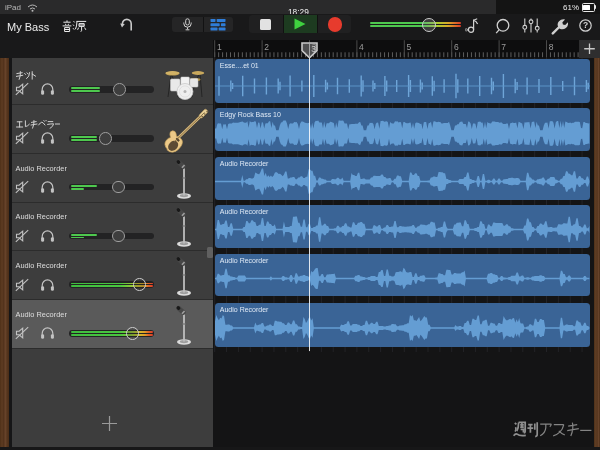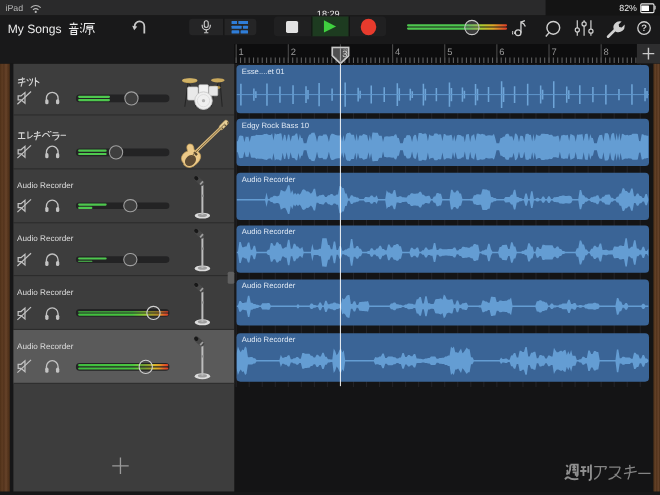--- a/index.html
+++ b/index.html
@@ -8,30 +8,30 @@
 <div class="abs" style="left:0;top:0;width:496px;height:14px;background:#2a2a2b;">
   <div class="abs" style="left:5px;top:2.5px;font-size:8px;color:#b9b9b9;">iPad</div>
   <svg class="abs" style="left:27px;top:3.5px" width="11" height="8" viewBox="0 0 11 8">
       <g fill="none" stroke="#b9b9b9" stroke-width="1">
         <path d="M1,3 Q5.5,-1 10,3"></path>
         <path d="M3,5 Q5.5,2.8 8,5"></path>
       </g>
       <circle cx="5.5" cy="6.8" r="1" fill="#b9b9b9"></circle>
     </svg>
   <div class="abs" style="left:288px;top:7px;font-size:8.3px;color:#ededed;">18:29</div>
-  <div class="abs" style="left:563px;top:2.8px;font-size:8px;color:#ededed;">82%</div>
+  <div class="abs" style="left:563px;top:2.8px;font-size:8px;color:#ededed;">61%</div>
   <div class="abs" style="left:581.5px;top:3.4px;width:11.5px;height:6.6px;border:1px solid #e8e8e8;border-radius:1.5px;">
       <div class="abs" style="left:0.7px;top:0.7px;width:6.4px;height:5.2px;background:#fff;border-radius:0.5px;"></div>
     </div>
   <div class="abs" style="left:595px;top:5.4px;width:1.3px;height:3.2px;background:#e8e8e8;border-radius:0 1px 1px 0;"></div>
 </div>
 
 <div class="abs" style="left:0;top:14px;width:600px;height:26px;background:#19191a;"></div>
 <div class="abs" style="left:0;top:40px;width:213px;height:17.5px;background:#19191a;"></div>
-<div class="abs" style="left:7px;top:20.5px;font-size:11px;color:#ececec;">My Songs</div>
+<div class="abs" style="left:7px;top:20.5px;font-size:11px;color:#ececec;">My Bass</div>
 <svg style="position:absolute;left:62px;top:20px" width="25" height="12" viewBox="0 0 25 12">
 <g stroke="#ececec" stroke-width="1.0" fill="none">
 <path d="M5,0.4 V2 M1.4,2.2 H8.6 M3.4,3.8 L4,5.2 M6.6,3.8 L6,5.2 M0.6,5.9 H9.4 M2.6,7.6 H7.6 V11.5 H2.6 V7.6 M2.6,9.5 H7.6"></path>
 <path d="M11.6,1.2 L12.6,2.4 M11,4.6 L12,5.8 M11,8.2 L12.2,9.6"></path>
 <path d="M14.4,1.4 H24.2 M15,1.4 Q14.8,6.6 13.4,9.2 M17,3.6 H22.2 V6.4 H17 V3.6 M17,5 H22.2 M19.6,6.4 V10.6 M16.6,7.6 L15.6,9.8 M22.6,7.6 L23.8,9.8 M19.6,10.6 Q19.6,11.4 18.6,11.4"></path>
 </g>
   </svg>
 <svg class="abs" style="left:120px;top:17px" width="15" height="15" viewBox="0 0 15 15">
     <path d="M11.2,13.5 V6.8 A4.4,4.4 0 0 0 2.4,6.8 V7.6" fill="none" stroke="#c9c9c9" stroke-width="1.6"></path>
     <path d="M0.2,6.4 L4.8,7.0 L2.0,10.6 Z" fill="#c9c9c9"></path>

